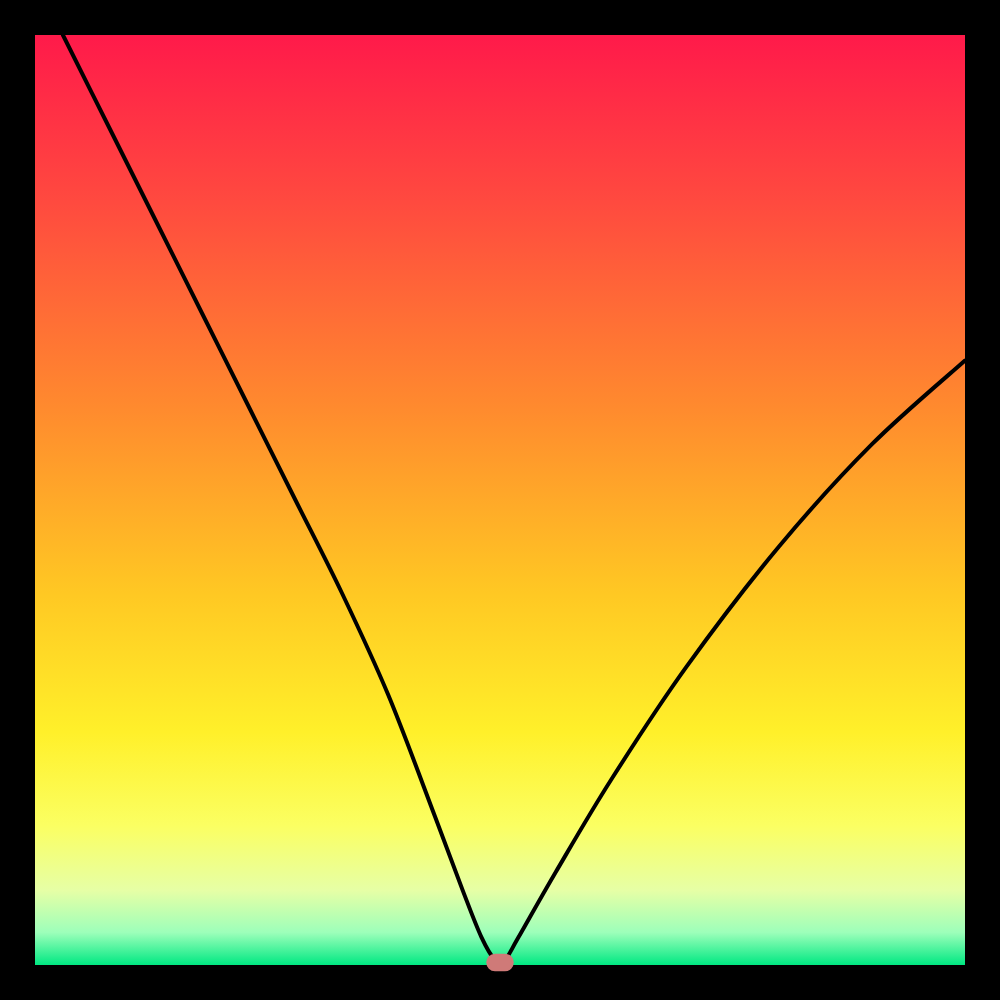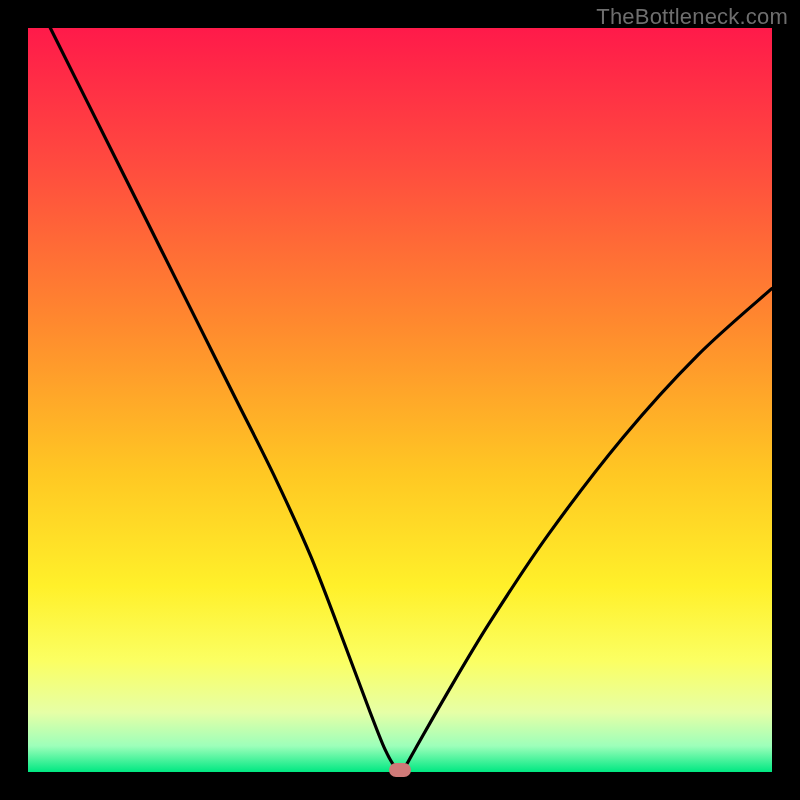--- a/index.html
+++ b/index.html
@@ -52,21 +52,20 @@
     color: #6e6e6e;
     font-weight: 500;
     letter-spacing: 0.2px;
   }
 </style>
 </head>
 <body>
 
 <div class="frame">
 
-  <div class="watermark">TheBottleneck.com</div>
 
   <div class="plot-area">
 
     <svg class="gradient" viewBox="0 0 100 100" preserveAspectRatio="none">
       <defs>
         <linearGradient id="bg-grad" x1="0" y1="0" x2="0" y2="1">
             <stop offset="0%" stop-color="#ff1a4a"></stop>
             <stop offset="18%" stop-color="#ff4a3f"></stop>
             <stop offset="40%" stop-color="#ff8a2e"></stop>
             <stop offset="60%" stop-color="#ffc823"></stop>

